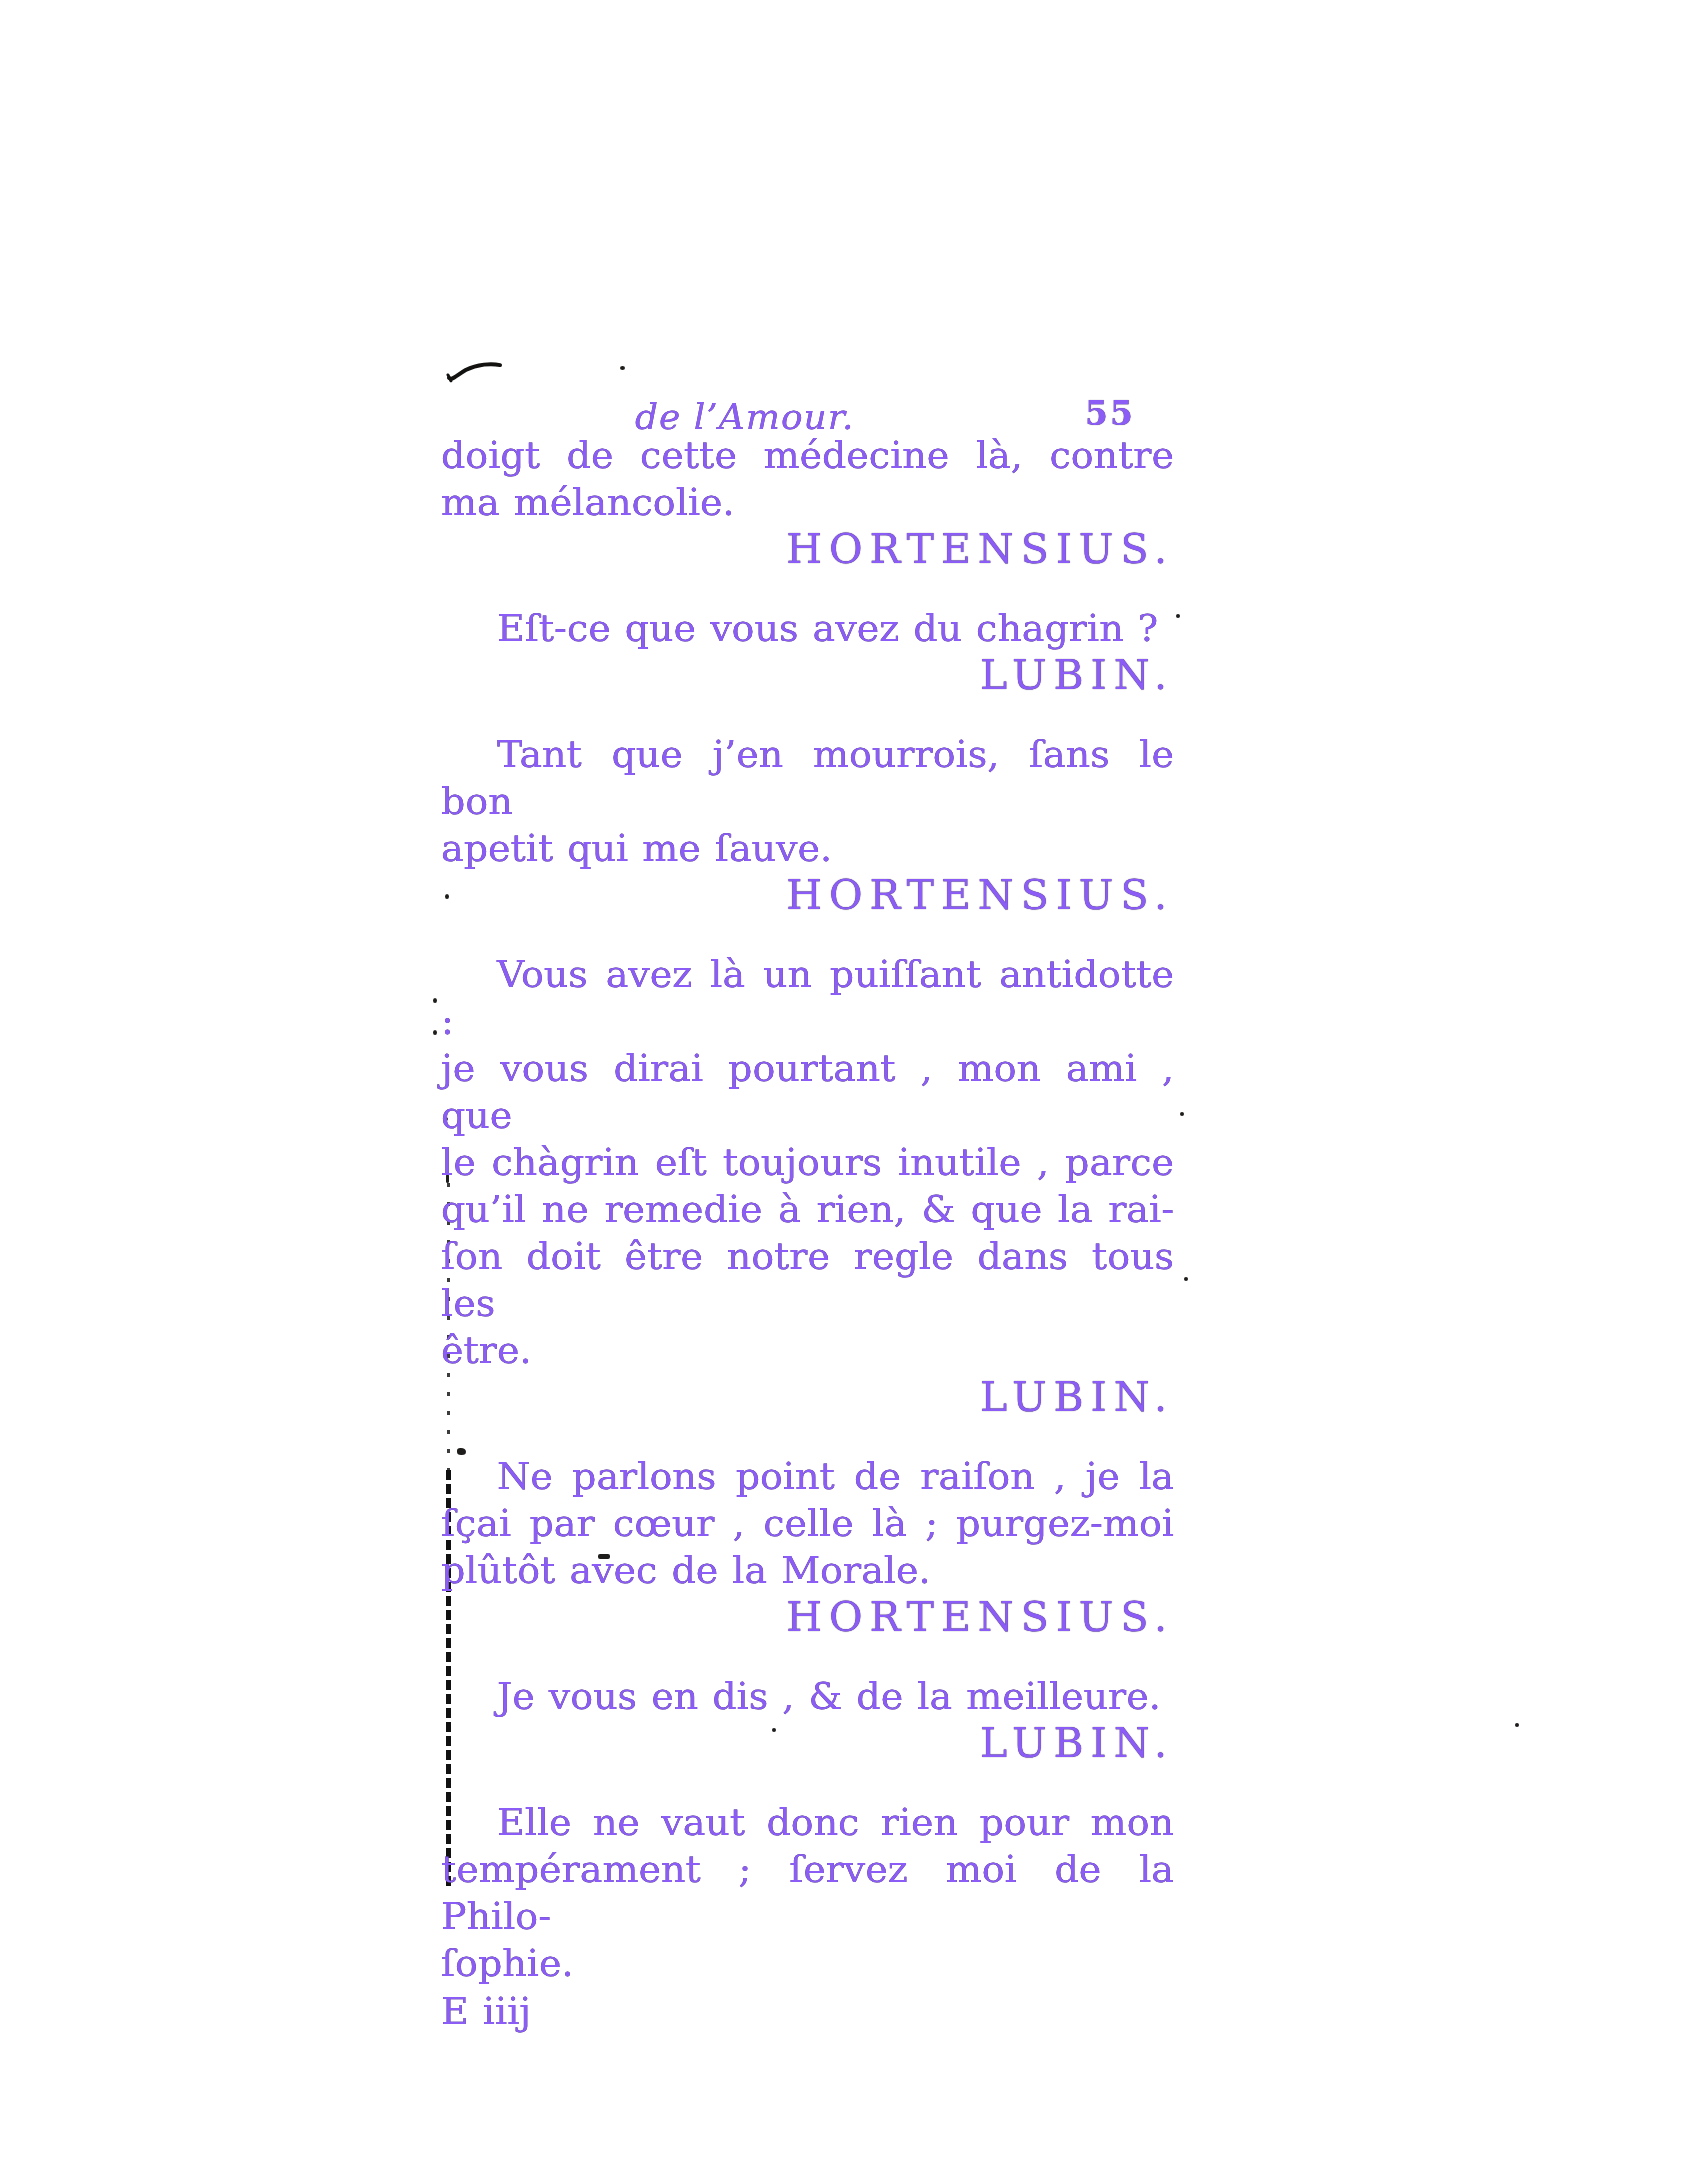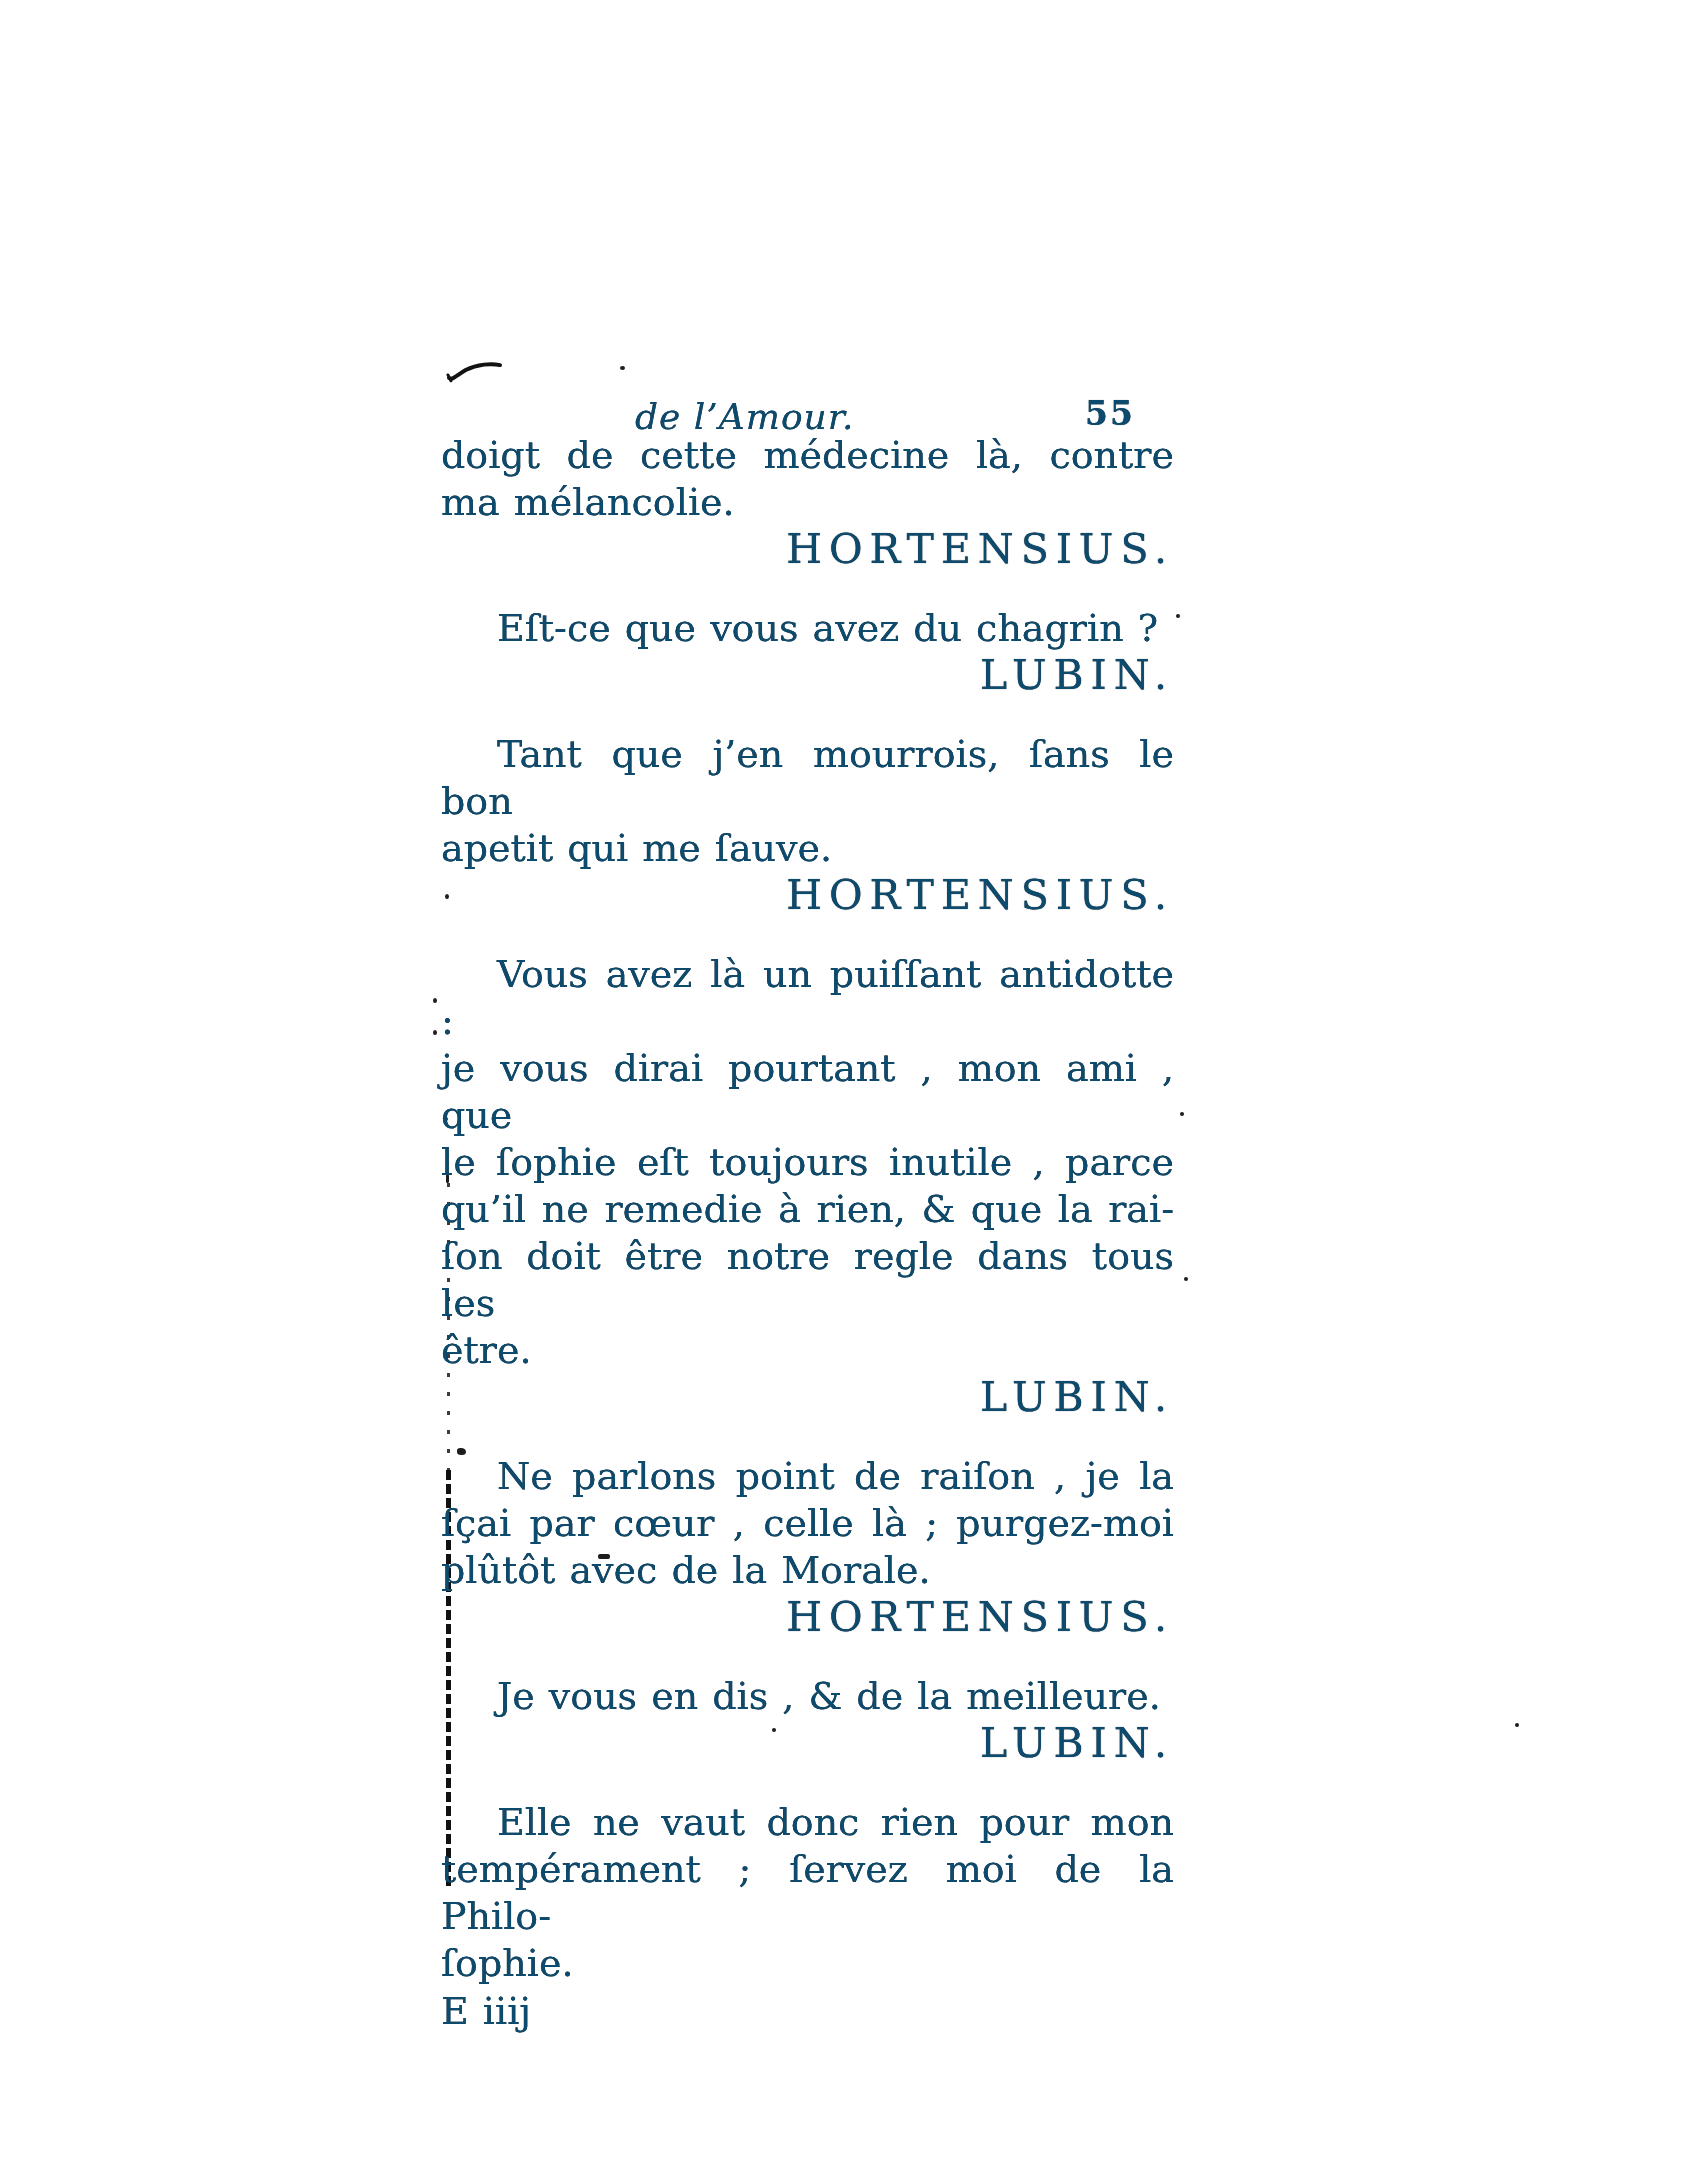--- a/index.html
+++ b/index.html
@@ -1,21 +1,21 @@
 <!DOCTYPE html>
 <html><head>
 <meta charset="utf-8">
 <style>
   html,body{margin:0;padding:0;background:#ffffff;}
   .page{
     position:relative;
     width:1683px;height:2178px;
     background:#ffffff;
     font-family:"DejaVu Serif","Liberation Serif",serif;
-    color:#0c4a6e;
+    color:#8b5cf6;
     overflow:hidden;
   }
   
   .header-row{position:absolute;top:394px;left:441px;width:733px;height:50px;}
   .running-title{
     position:absolute;left:194px;top:2px;
     font-style:italic;font-size:36px;letter-spacing:1px;
     text-shadow:0 0 0.6px rgba(10,10,10,.8);
   }
   .page-number{
@@ -108,21 +108,21 @@
       <div class="line fill">doigt de cette médecine là, contre</div>
       <div class="line">ma mélancolie.</div>
       <div class="speaker">HORTENSIUS.</div>
       <div class="line indent">Eſt-ce que vous avez du chagrin ?</div>
       <div class="speaker">LUBIN.</div>
       <div class="line indent fill">Tant que j’en mourrois, ſans le bon</div>
       <div class="line">apetit qui me ſauve.</div>
       <div class="speaker">HORTENSIUS.</div>
       <div class="line indent fill">Vous avez là un puiſſant antidotte :</div>
       <div class="line fill">je vous dirai pourtant , mon ami , que</div>
-      <div class="line fill">le ſophie eſt toujours inutile , parce</div>
+      <div class="line fill">le chàgrin eſt toujours inutile , parce</div>
       <div class="line fill">qu’il ne remedie à rien, &amp; que la rai-</div>
       <div class="line fill">ſon doit être notre regle dans tous les</div>
       <div class="line">être.</div>
       <div class="speaker">LUBIN.</div>
       <div class="line indent fill">Ne parlons point de raiſon , je la</div>
       <div class="line fill">ſçai par cœur , celle là ; purgez-moi</div>
       <div class="line">plûtôt avec de la Morale.</div>
       <div class="speaker">HORTENSIUS.</div>
       <div class="line indent">Je vous en dis , &amp; de la meilleure.</div>
       <div class="speaker">LUBIN.</div>

